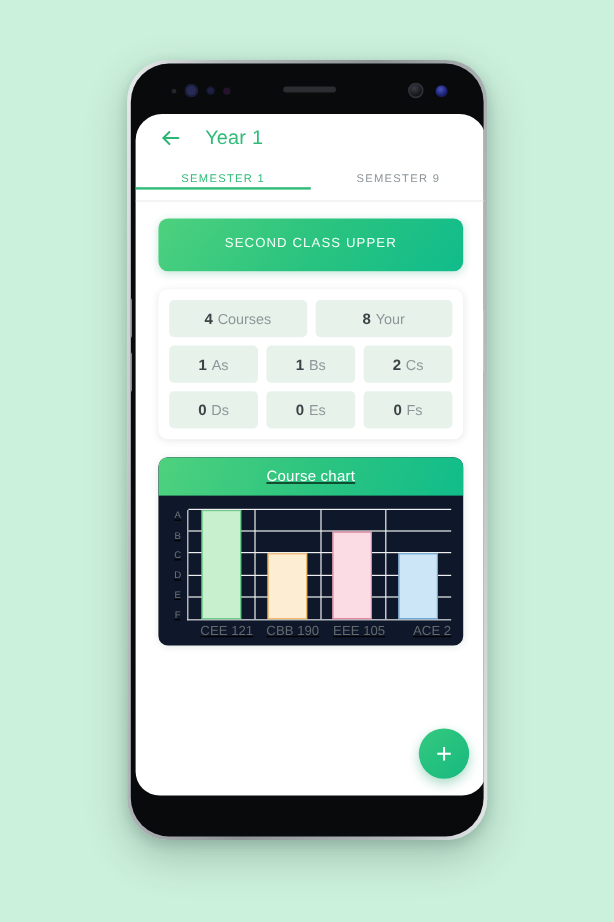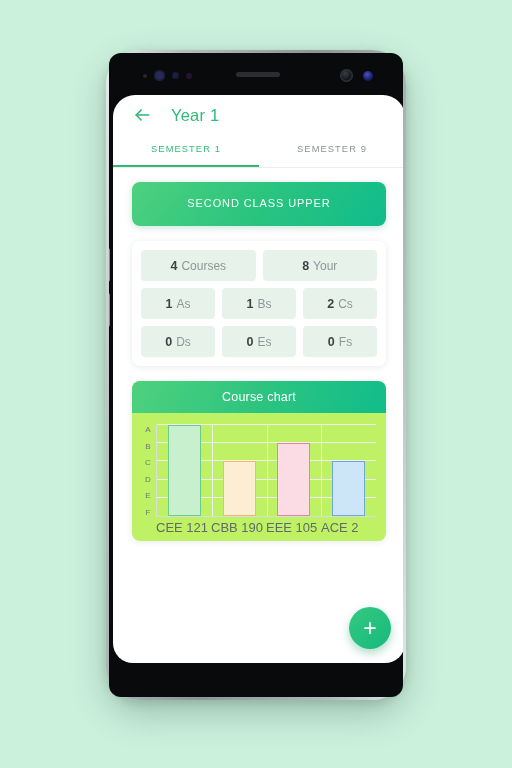--- a/index.html
+++ b/index.html
@@ -18,21 +18,21 @@
     position:absolute;
     left:106px; top:50px;
     width:300px; height:650px;
     border-radius:34px;
     background:linear-gradient(100deg,#e9eced 0%,#b8bdbf 18%,#8f9496 50%,#b4b9bb 82%,#e5e8e9 100%);
     padding:3px;
     box-shadow:0 14px 34px rgba(60,90,75,.30), 0 3px 10px rgba(60,90,75,.20);
   }
   #phone-body{
     width:100%; height:100%;
-    border-radius:12px;
+    border-radius:32px;
     background:#090a0b;
     padding:4px;
     position:relative;
     overflow:hidden;
   }
 
   
   .side-btn{ position:absolute; background:linear-gradient(90deg,#6c7173,#aeb3b5,#7d8284); border-radius:3px; }
   #volume-up-button{ left:-4px; top:195px; width:5px; height:34px; }
   #volume-down-button{ left:-4px; top:240px; width:5px; height:34px; }
@@ -90,21 +90,21 @@
   #back-arrow-icon{
     width:22px;height:22px;display:flex;align-items:center;justify-content:center;
     color:#2bb673;
   }
   #page-title{
     margin-left:18px;
     font-size:16.5px; color:#2fbb77; letter-spacing:.2px;
   }
 
   
-  #tab-bar{ display:flex; height:28px; }
+  #tab-bar{ display:flex; height:28px;align-items:center; }
   .tab{
     flex:1; display:flex; align-items:center; justify-content:center;
     font-size:9.3px; letter-spacing:1.1px; color:#8b9296;
     position:relative; cursor:pointer;
   }
   .tab.active{ color:#2fbb77; }
   .tab.active::after{
     content:""; position:absolute; left:0; right:0; bottom:-4px;
     height:2.2px; background:#2fbb77;
   }
@@ -139,24 +139,25 @@
     flex:1; background:#e7f3ea; border-radius:4px;
     height:31px; display:flex; align-items:center; justify-content:center;
     gap:4px;
   }
   .stat-num{ font-size:12.5px; font-weight:bold; color:#3d4346; }
   .stat-lbl{ font-size:12px; color:#8e9699; }
 
   
   #chart-card{
     margin-top:15px;
-    background:#bef264;
+    background:#0f172a;
     border-radius:8px;
     overflow:hidden;
     box-shadow:0 1px 6px rgba(70,95,80,.13);
+    text-decoration:underline;
   }
   #chart-title-bar{
     height:32px; display:flex; align-items:center; justify-content:center;
     background:linear-gradient(110deg,#4ed17e 0%,#2dc480 50%,#11bd8a 100%);
   }
   #chart-title{ color:#fff; font-size:12.5px; letter-spacing:.2px; }
   #chart-body{ padding:12px 10px 6px 8px; }
 
   #plot-wrap{ position:relative; height:92px; display:flex; }
   #y-axis{
@@ -173,21 +174,21 @@
   .gridline-h{ position:absolute; left:0; right:0; height:1px; background:#eef0f1; }
   .gridline-v{ position:absolute; top:0; bottom:0; width:1px; background:#eef0f1; }
   .bar{
     position:absolute; bottom:0;
     border-width:1.2px; border-style:solid;
     box-sizing:border-box;
   }
   #x-axis{
     display:flex; margin-left:16px; margin-top:3px;
   }
-  .x-label{ flex:1; text-align:left; font-size:13px; color:#63696c; }
+  .x-label{ flex:1; text-align:right; font-size:11px; color:#63696c; }
 
   
   #fab-add-button{
     position:absolute; right:14px; bottom:14px;
     width:42px; height:42px; border-radius:50%;
     background:linear-gradient(140deg,#35c97f,#16b97f);
     display:flex; align-items:center; justify-content:center;
     box-shadow:0 4px 10px rgba(20,150,100,.35);
     z-index:20; cursor:pointer;
   }

